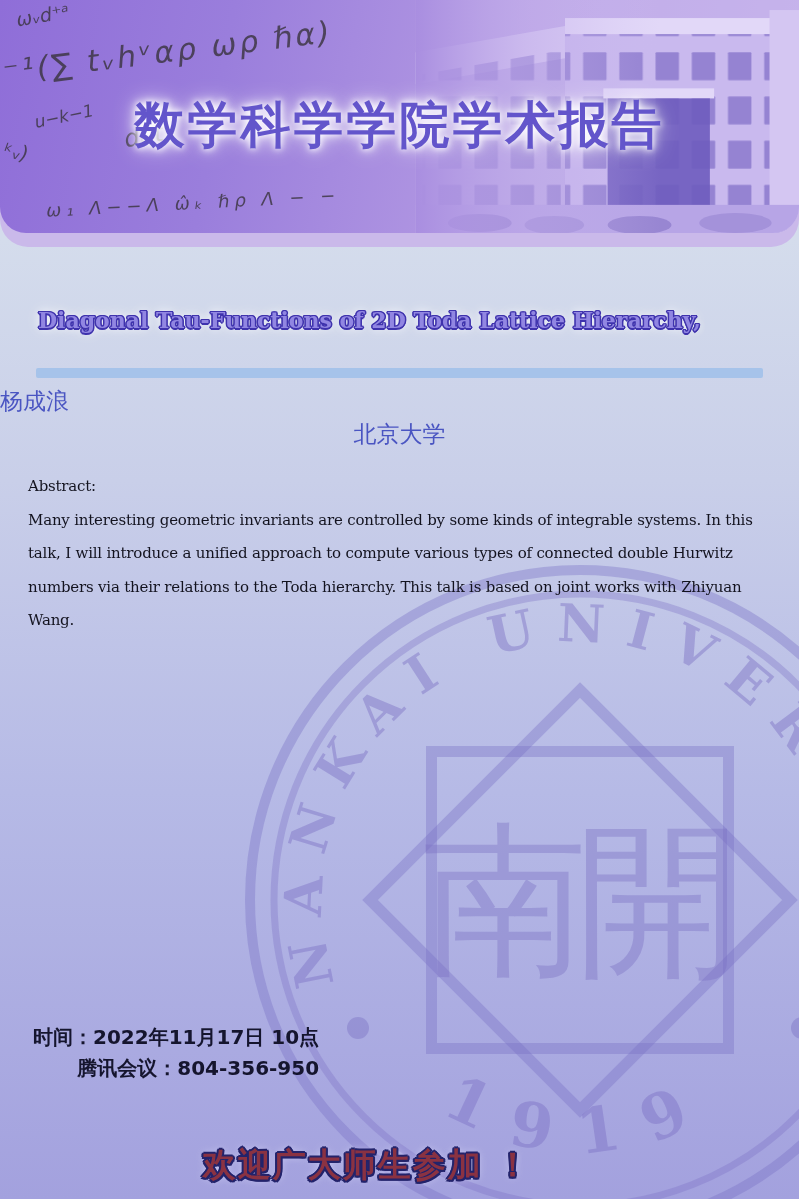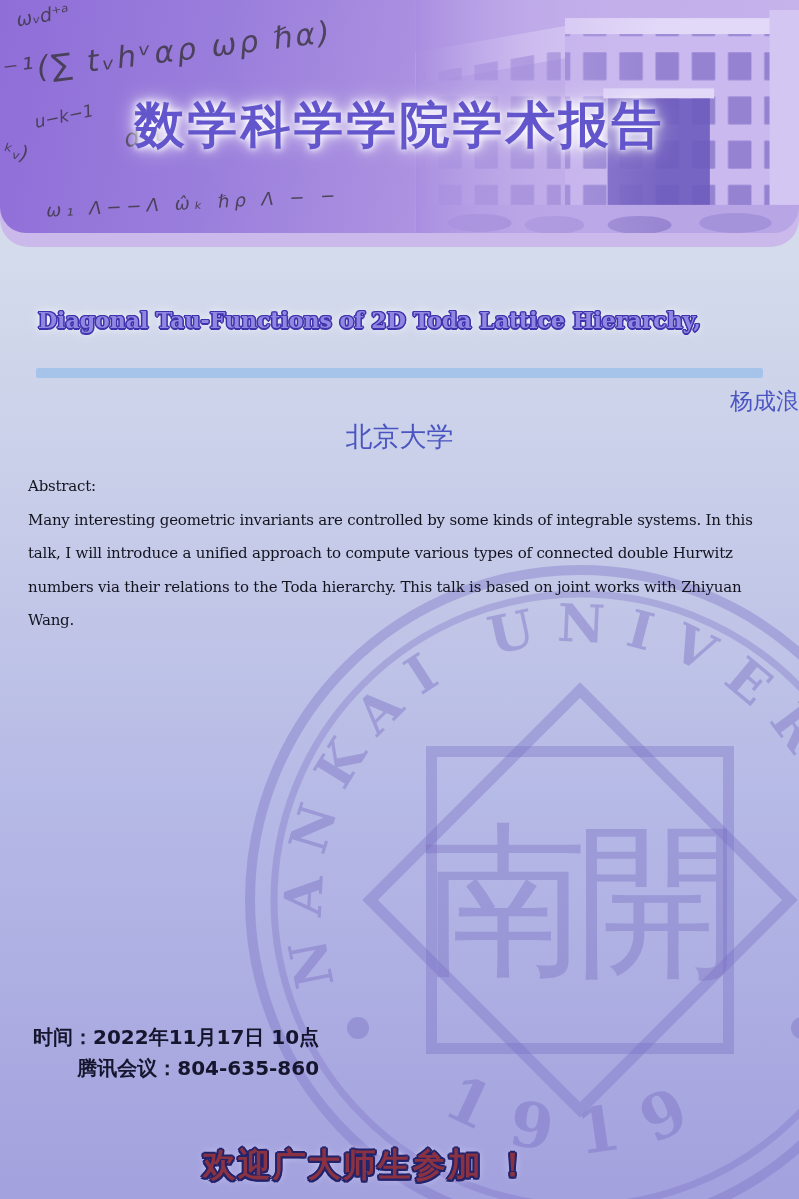--- a/index.html
+++ b/index.html
@@ -30,24 +30,24 @@
     font-weight:bold;
   }
   
   .talk-title{position:absolute;top:302px;left:0;width:739px;text-align:center;
     font-weight:bold;font-size:22px;line-height:37px;color:#9186e2;white-space:nowrap;
     text-shadow:1.5px 0 #3f33ad,-1.5px 0 #3f33ad,0 1.5px #3f33ad,0 -1.5px #3f33ad,
       1px 1px #3f33ad,-1px -1px #3f33ad,1px -1px #3f33ad,-1px 1px #3f33ad,
       0 0 9px rgba(255,255,255,0.95),0 0 16px rgba(255,255,255,0.8);}
   .divider{position:absolute;top:368px;left:36px;width:727px;height:10px;
     background:#a6c3ea;border-radius:2px;}
-  .speaker{position:absolute;top:386px;left:0;width:799px;text-align:right;
+  .speaker{position:absolute;top:386px;left:0;width:799px;text-align:left;
     font-size:23px;color:#4a55c2;}
   .affiliation{position:absolute;top:419px;left:0;width:799px;text-align:center;
-    font-size:27px;color:#4a55c2;}
+    font-size:23px;color:#4a55c2;}
   
   .abstract{position:absolute;top:470px;left:28px;width:752px;
     font-size:15px;line-height:33.5px;letter-spacing:-0.2px;color:#13131f;}
   
   .seal{position:absolute;left:200px;top:520px;width:760px;height:760px;}
   
   .schedule{position:absolute;left:33px;top:1022px;font-family:"DejaVu Sans",sans-serif;
     font-weight:bold;font-size:20px;line-height:31px;color:#15152e;white-space:nowrap;text-align:right;}
   
   .welcome{position:absolute;top:1143px;left:367px;transform:translateX(-50%);
@@ -136,19 +136,19 @@
   <div class="abstract">
     <div>Abstract:</div>
     <div>Many interesting geometric invariants are controlled by some kinds of integrable systems. In this talk, I will introduce a unified approach to compute various types of connected double Hurwitz numbers via their relations to the Toda hierarchy. This talk is based on joint works with Zhiyuan Wang.</div>
   </div>
 
   <div class="schedule">
     <div>
       <span>时间：</span><span>2022年11月17日 10点</span>
     </div>
     <div>
-      <span>腾讯会议：</span><span>804-635-860</span>
+      <span>腾讯会议：</span><span>804-356-950</span>
     </div>
   </div>
 
   <div class="welcome">欢迎广大师生参加 ！</div>
 
 </div>
 
 </body></html>

